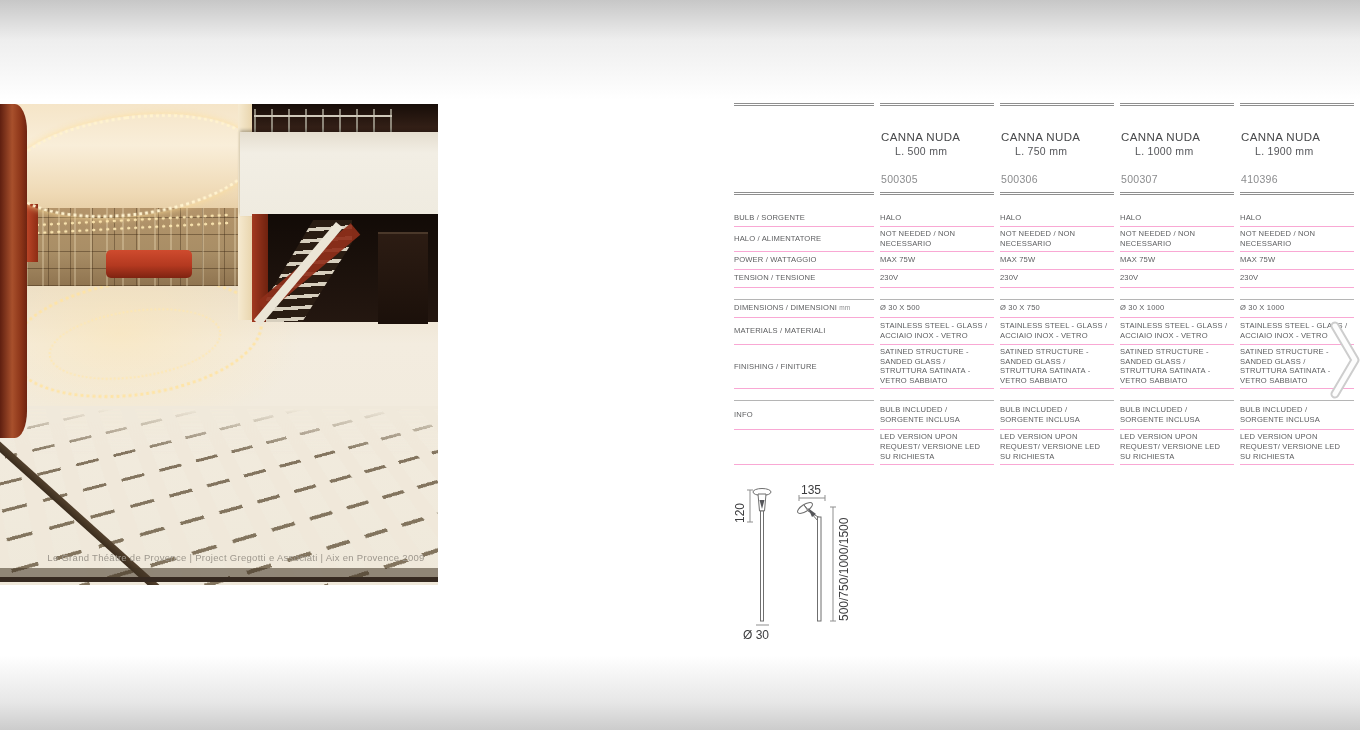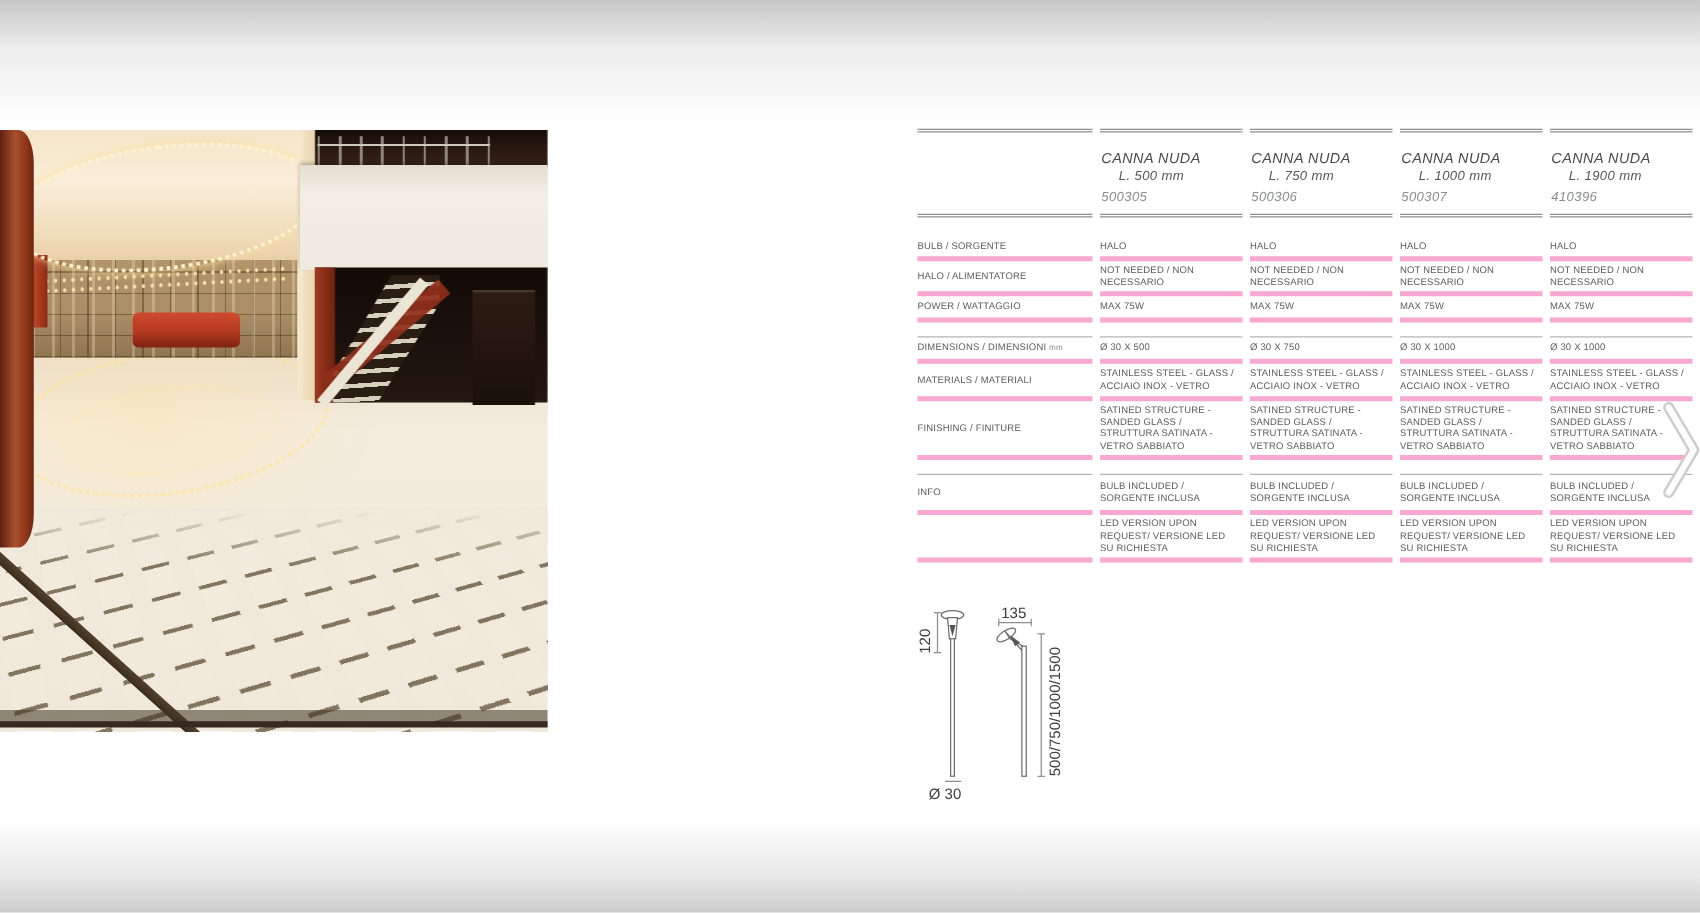--- a/index.html
+++ b/index.html
@@ -67,28 +67,28 @@
   .ph-botband{left:0;top:464px;width:438px;height:13px;background:rgba(66,52,37,.55);}
   .ph-botline{left:0;top:473px;width:438px;height:5px;background:#352920;}
   .ph-caption{left:0;top:448px;width:438px;text-align:center;padding-left:34px;box-sizing:border-box;
     font-size:9.5px;letter-spacing:.3px;color:#9d978d;}
 
   
   .spec{position:absolute;left:728px;top:103px;width:632px;color:#5c5d5f;}
   .spec table{width:632px;table-layout:fixed;border-collapse:separate;border-spacing:6px 0;}
   .spec col.cl{width:140px;} .spec col.cv{width:114px;}
   .head-table td{border-top:3px double #8f8f8f;border-bottom:3px double #8f8f8f;
-    vertical-align:top;padding-top:15px;padding-bottom:7px;font-style:italic;}
+    vertical-align:top;padding-top:25px;padding-bottom:7px;}
   .pname{font-size:11.5px;letter-spacing:.4px;color:#48494b;}
   .psize{font-size:10.5px;letter-spacing:.3px;color:#55565a;margin-top:2px;margin-left:14px;}
-  .pcode{font-size:10.5px;letter-spacing:.3px;color:#8b8c8e;margin-top:5px;}
+  .pcode{font-size:10.5px;letter-spacing:.3px;color:#8b8c8e;margin-top:16px;}
   .sec{margin-top:11px;}
   .sec1{margin-top:14px;}
   .sec td{font-size:7.6px;letter-spacing:.15px;line-height:1.3;vertical-align:middle;
-    border-bottom:4px solid #f9a8d4;padding:2px 2px 2px 0;}
+    border-bottom:1px solid #f9a8d4;padding:2px 2px 2px 0;}
   .sec1 td{height:13px;}
   .sec2 tr:first-child td,.sec3 tr:first-child td{border-top:1px solid #b5b5b5;}
   .r-dim td{height:13px;}
   .r-mat td{height:22px;}
   .r-fin td{height:33px;}
   .sec3 td{height:24px;}
   .sfx{font-size:6.5px;color:#8b8c8e;}
 
   
   .drawing{position:absolute;left:720px;top:478px;}
@@ -121,20 +121,21 @@
   <div class="ph ph-fascia"></div>
   <div class="ph ph-under"></div>
   <div class="ph ph-stairwall"></div>
   <div class="ph ph-stairs"></div>
   <div class="ph ph-carpet"></div>
   <div class="ph ph-banister"></div>
   <div class="ph ph-door"></div>
   <div class="ph ph-redcol"></div>
   <div class="ph ph-botband"></div>
   <div class="ph ph-botline"></div>
+  <div class="ph ph-caption">Le Grand Théâtre de Provence | Project Gregotti e Associati | Aix en Provence 2009</div>
 </div>
 
 <div class="spec">
 
   <table class="head-table">
     <colgroup>
         <col class="cl">
         <col class="cv">
         <col class="cv">
         <col class="cv">
@@ -189,20 +190,27 @@
       <td class="v">NOT NEEDED / NON NECESSARIO</td>
       <td class="v">NOT NEEDED / NON NECESSARIO</td>
       <td class="v">NOT NEEDED / NON NECESSARIO</td>
     </tr>
     <tr>
       <td class="l">POWER / WATTAGGIO</td>
       <td class="v">MAX 75W</td>
       <td class="v">MAX 75W</td>
       <td class="v">MAX 75W</td>
       <td class="v">MAX 75W</td>
+    </tr>
+    <tr>
+      <td class="l">TENSION / TENSIONE</td>
+      <td class="v">230V</td>
+      <td class="v">230V</td>
+      <td class="v">230V</td>
+      <td class="v">230V</td>
     </tr>
   </tbody>
     </table>
 
   <table class="sec sec2">
     <colgroup>
         <col class="cl">
         <col class="cv">
         <col class="cv">
         <col class="cv">

